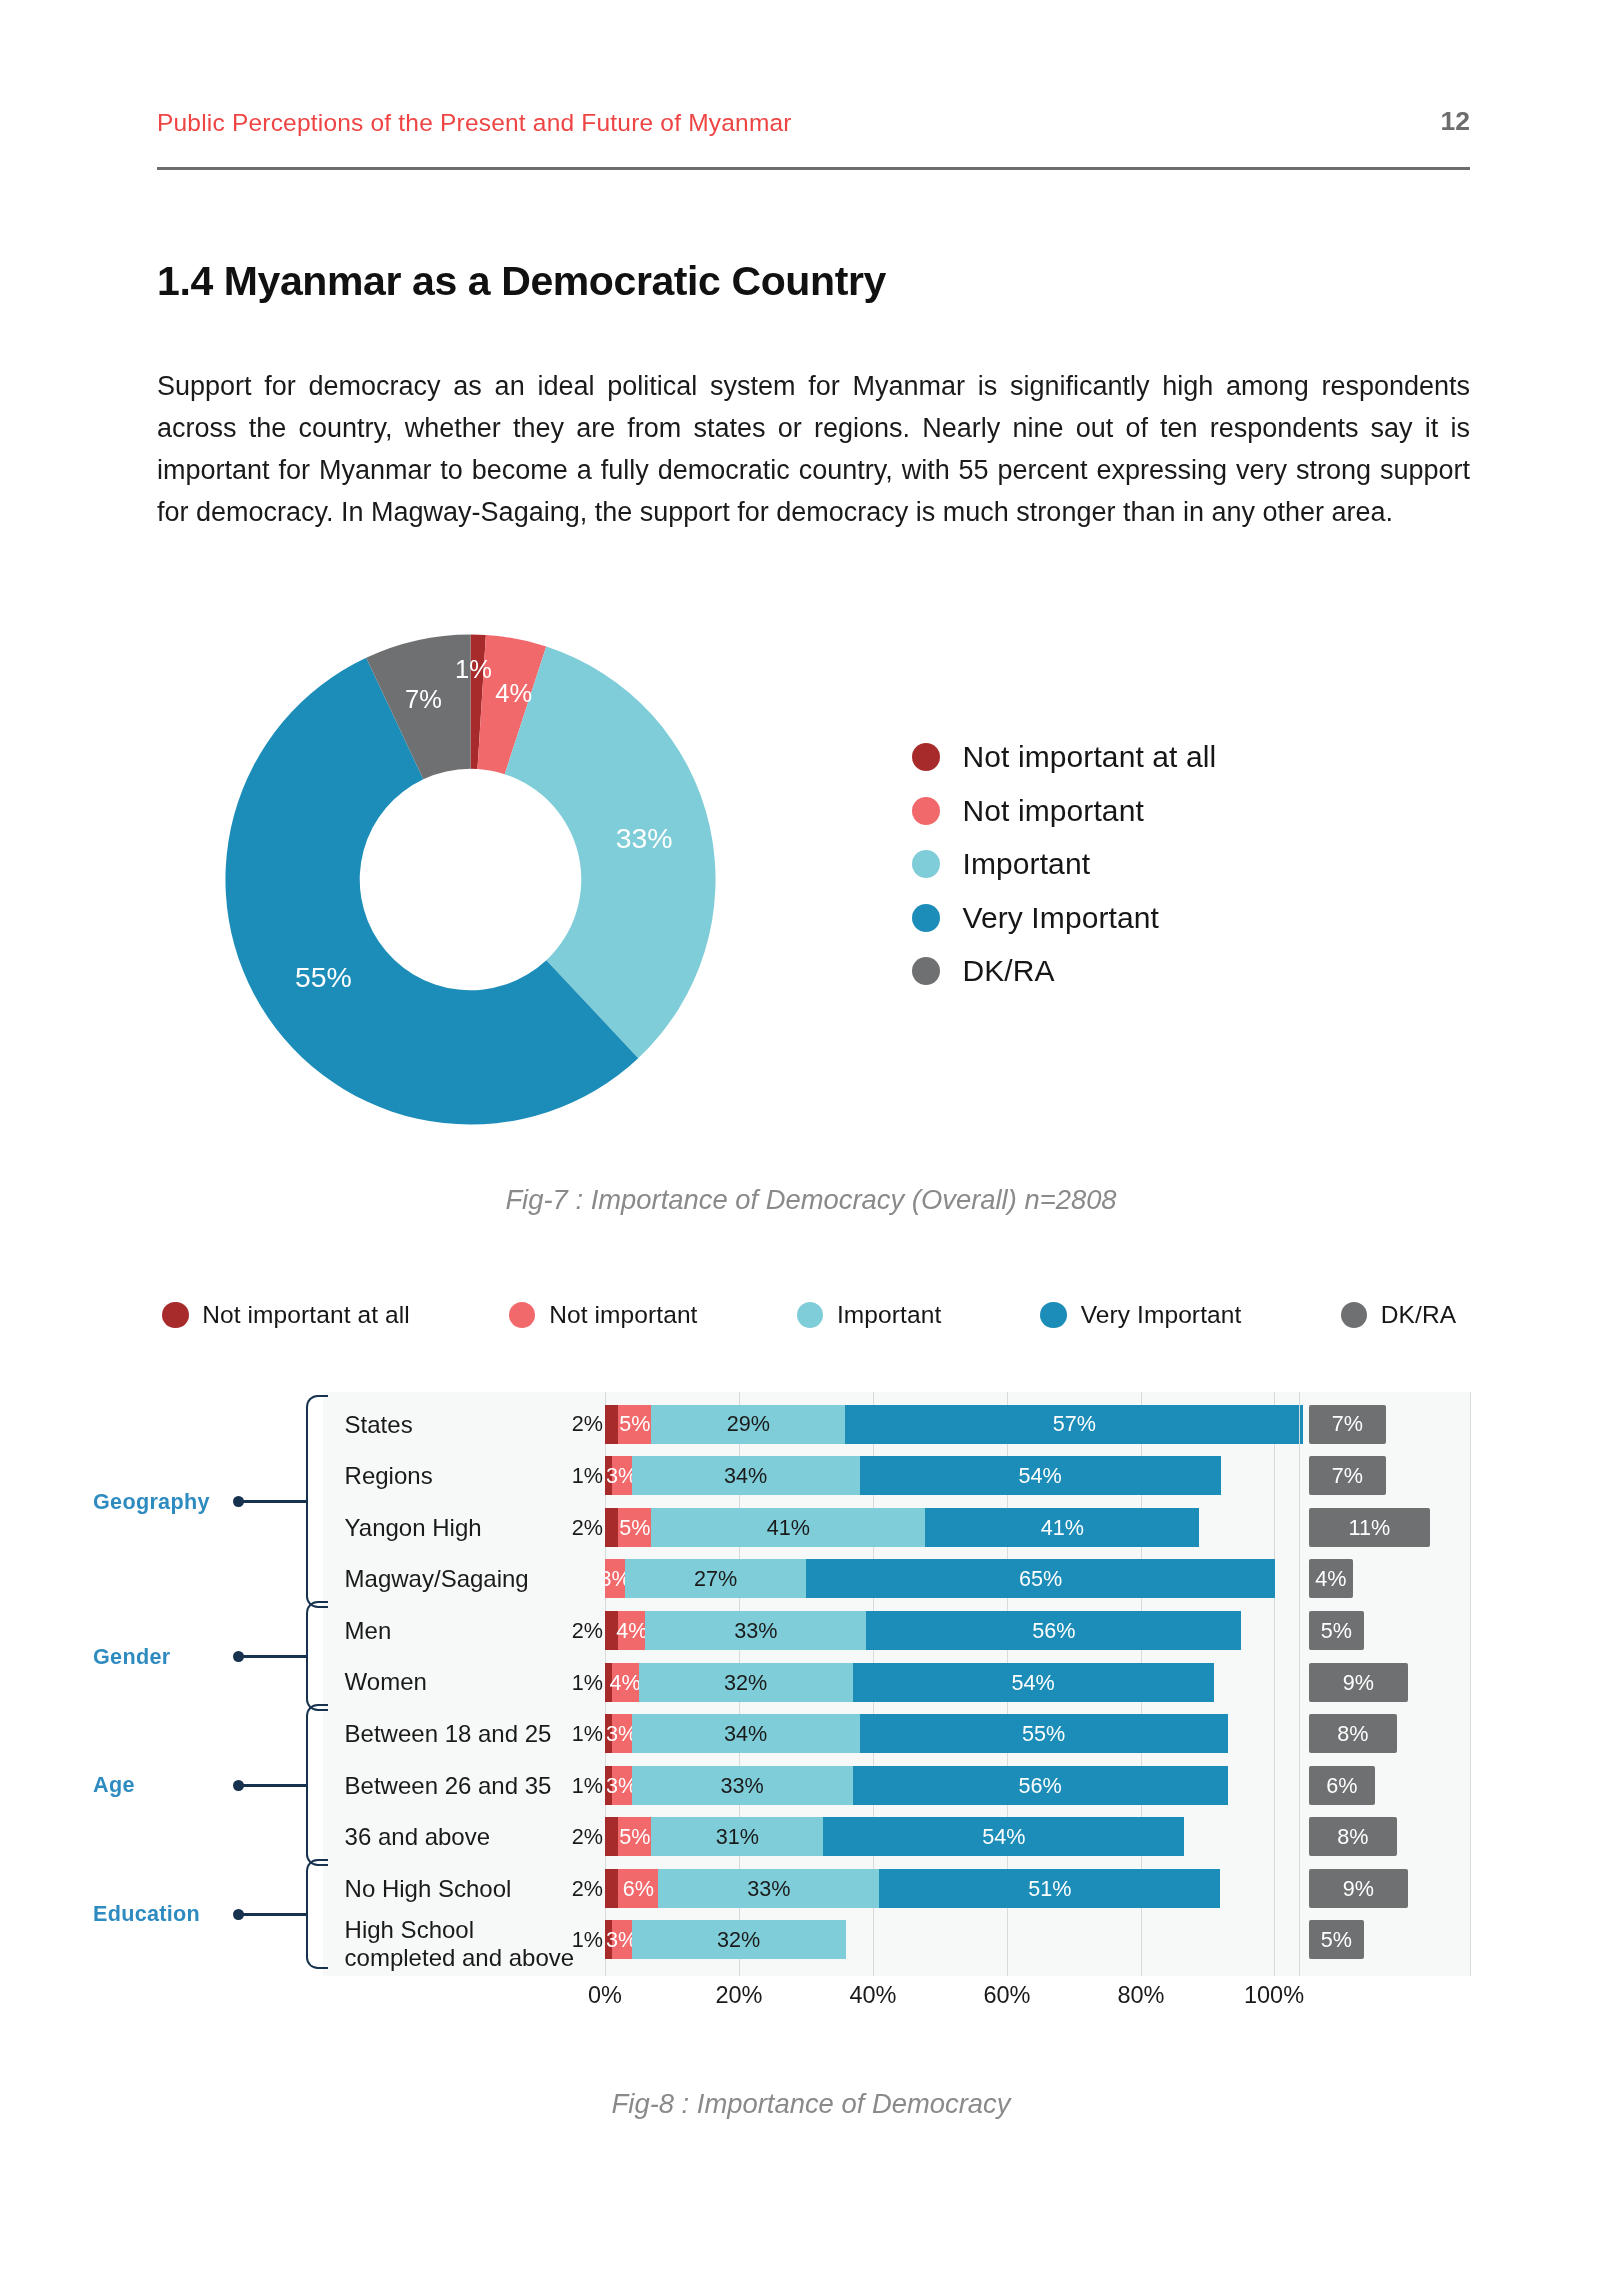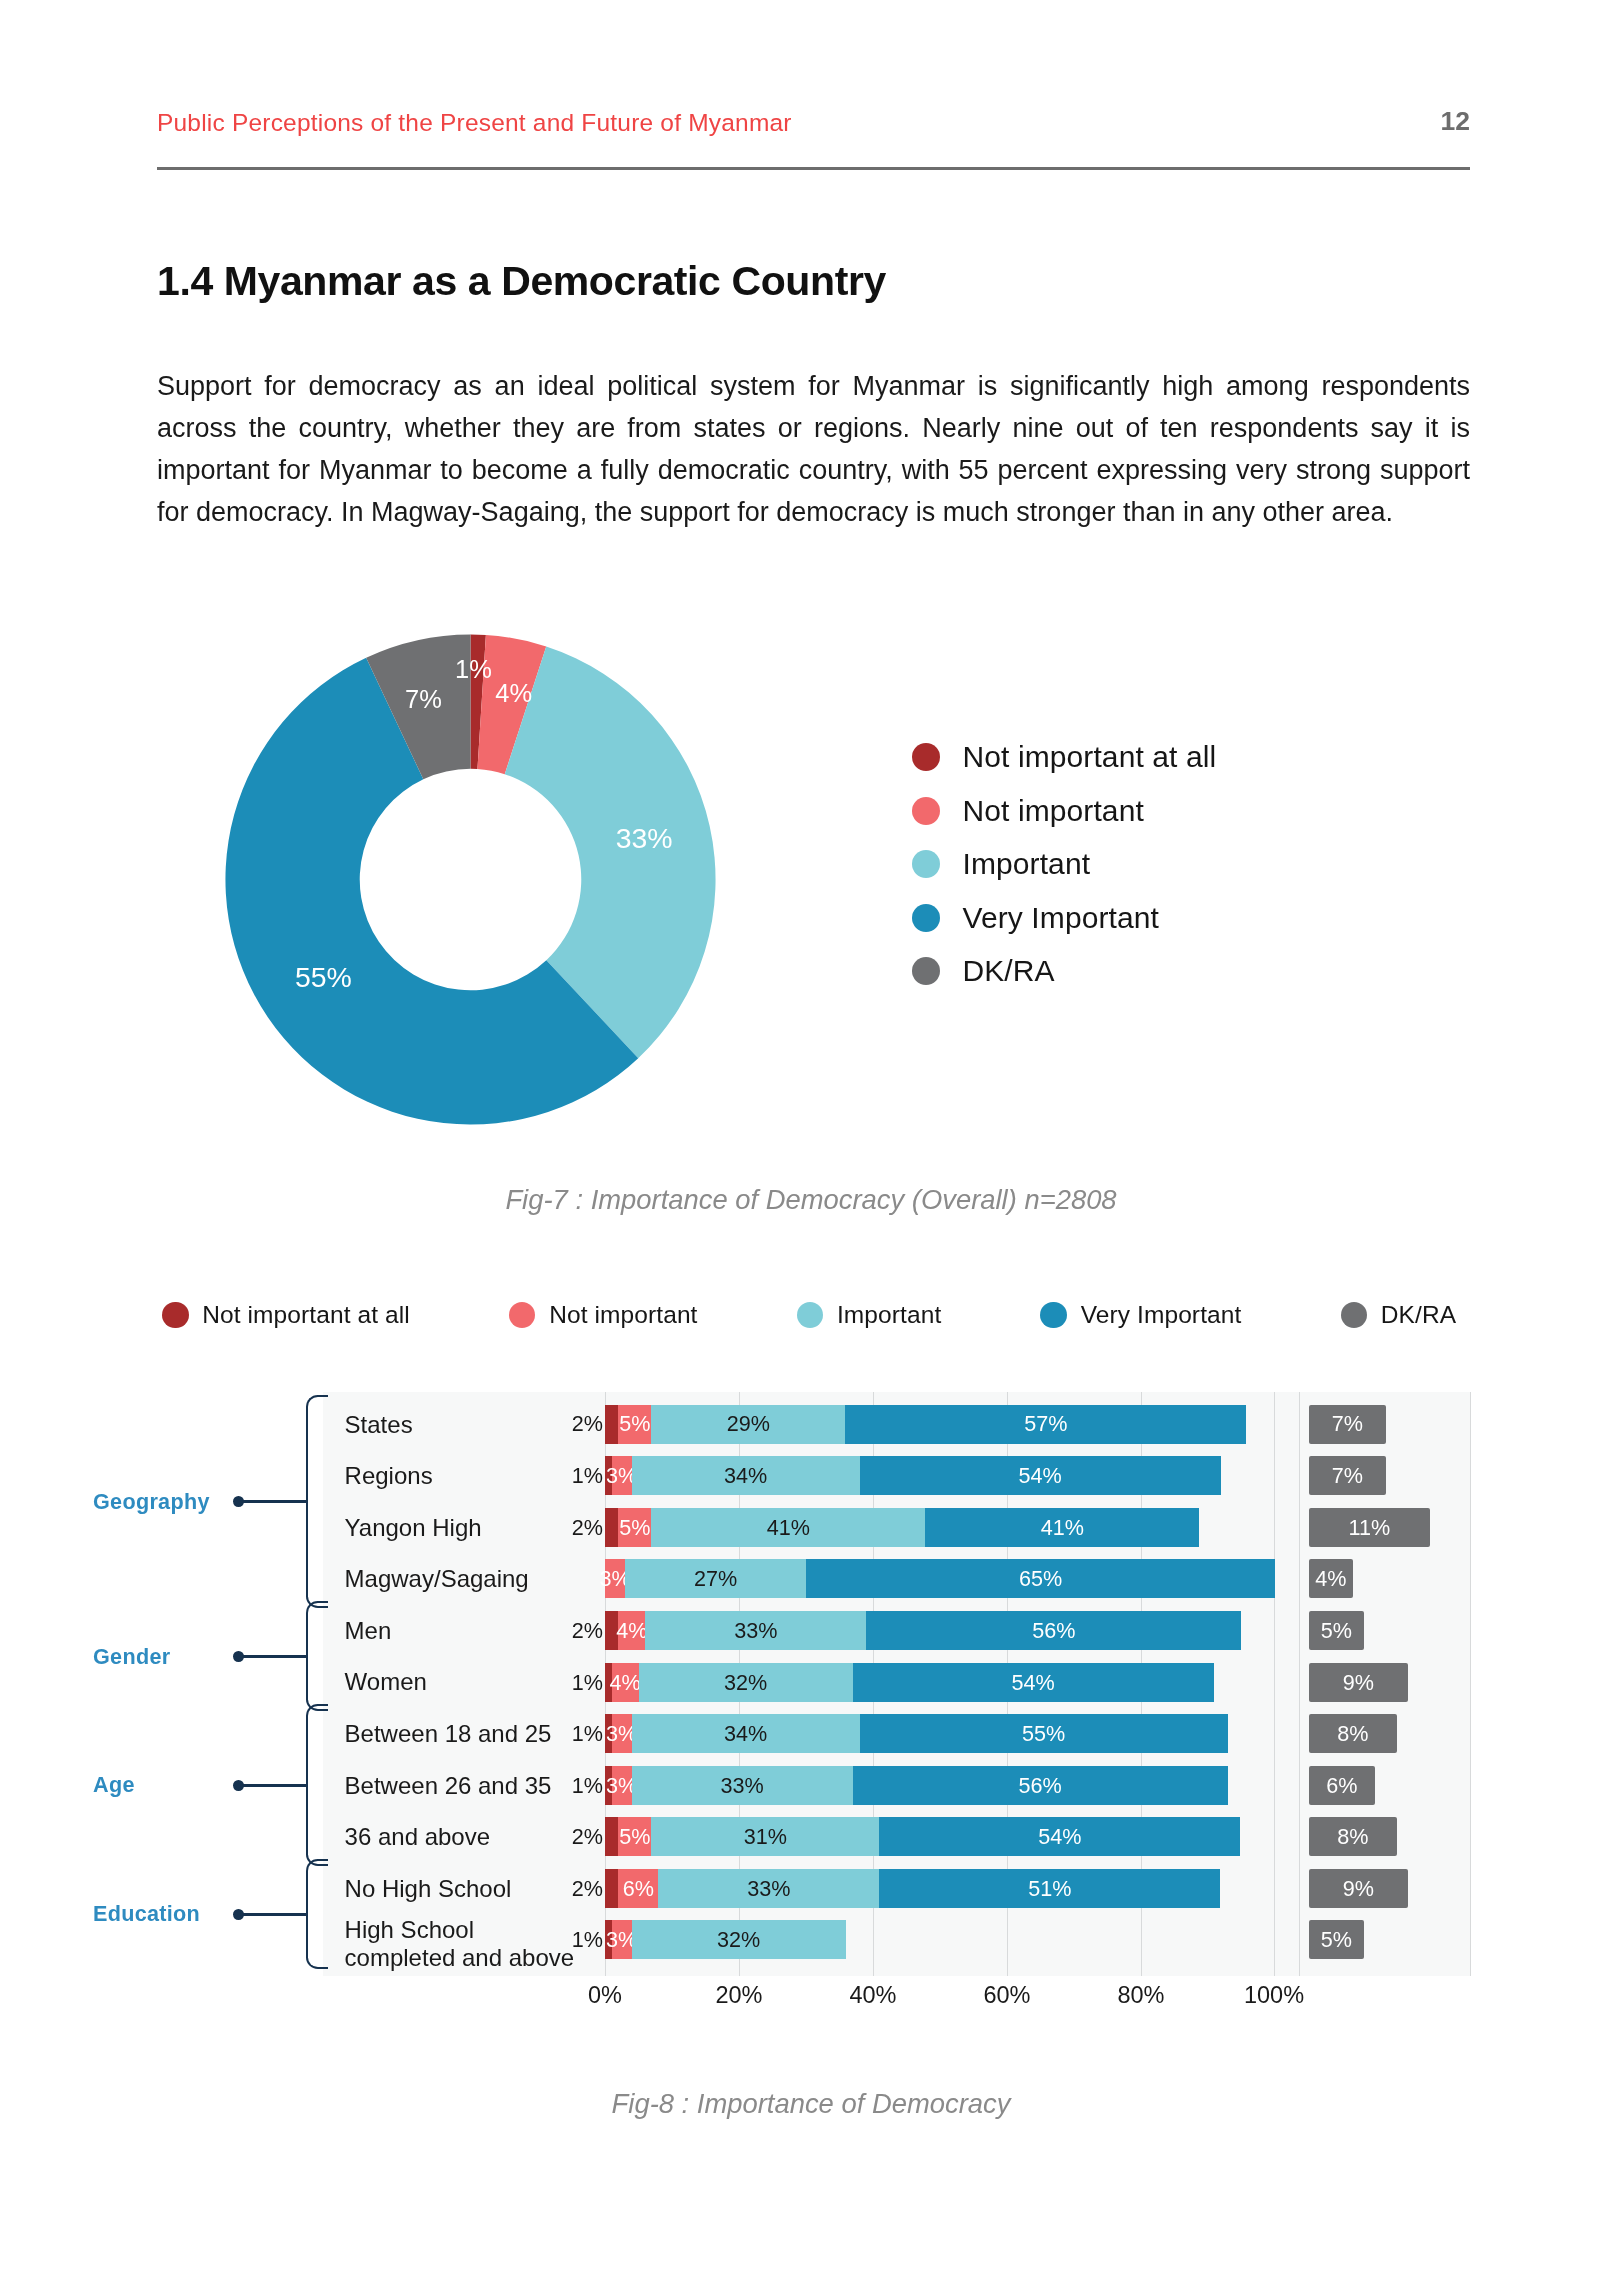--- a/index.html
+++ b/index.html
@@ -387,21 +387,21 @@
     <div class="bar-row" style="top: 12.7px; left: 0px;">
       <div class="seg light-txt" style="width: 13.4px; background: rgb(168, 43, 43);">
         <span class="seg-label-out">2%</span>
       </div>
       <div class="seg light-txt" style="width: 33px; background: rgb(242, 105, 108);">
         <span>5%</span>
       </div>
       <div class="seg dark-txt" style="width: 194px; background: rgb(127, 205, 216);">
         <span>29%</span>
       </div>
-      <div class="seg light-txt" style="width: 401px; background: rgb(28, 141, 184);">
+      <div class="seg light-txt" style="width: 458px; background: rgb(28, 141, 184);">
         <span>57%</span>
       </div>
     </div>
     <div class="bar-row" style="top: 64px; left: 0px;">
       <div class="seg light-txt" style="width: 6.7px; background: rgb(168, 43, 43);">
         <span class="seg-label-out">1%</span>
       </div>
       <div class="seg light-txt" style="width: 20px; background: rgb(242, 105, 108);">
         <span>3%</span>
       </div>
@@ -493,21 +493,21 @@
         <span>56%</span>
       </div>
     </div>
     <div class="bar-row" style="top: 425px; left: 0px;">
       <div class="seg light-txt" style="width: 13.4px; background: rgb(168, 43, 43);">
         <span class="seg-label-out">2%</span>
       </div>
       <div class="seg light-txt" style="width: 33px; background: rgb(242, 105, 108);">
         <span>5%</span>
       </div>
-      <div class="seg dark-txt" style="width: 228px; background: rgb(127, 205, 216);">
+      <div class="seg dark-txt" style="width: 172px; background: rgb(127, 205, 216);">
         <span>31%</span>
       </div>
       <div class="seg light-txt" style="width: 361px; background: rgb(28, 141, 184);">
         <span>54%</span>
       </div>
     </div>
     <div class="bar-row" style="top: 477px; left: 0px;">
       <div class="seg light-txt" style="width: 13.4px; background: rgb(168, 43, 43);">
         <span class="seg-label-out">2%</span>
       </div>

